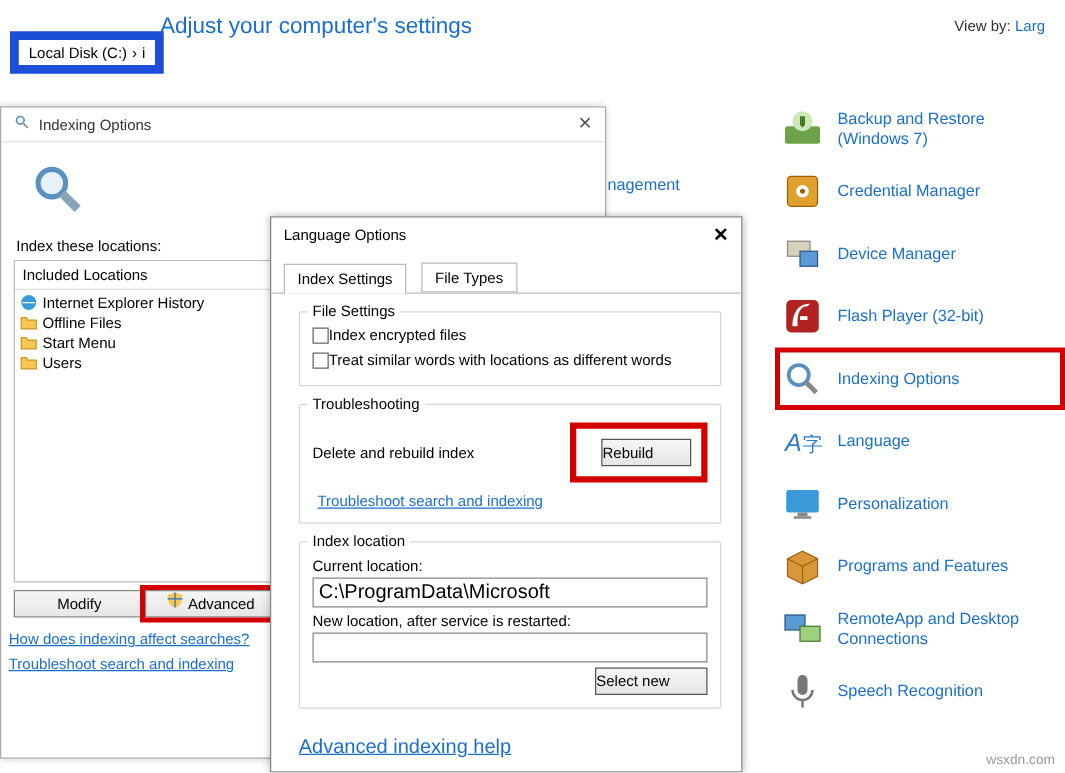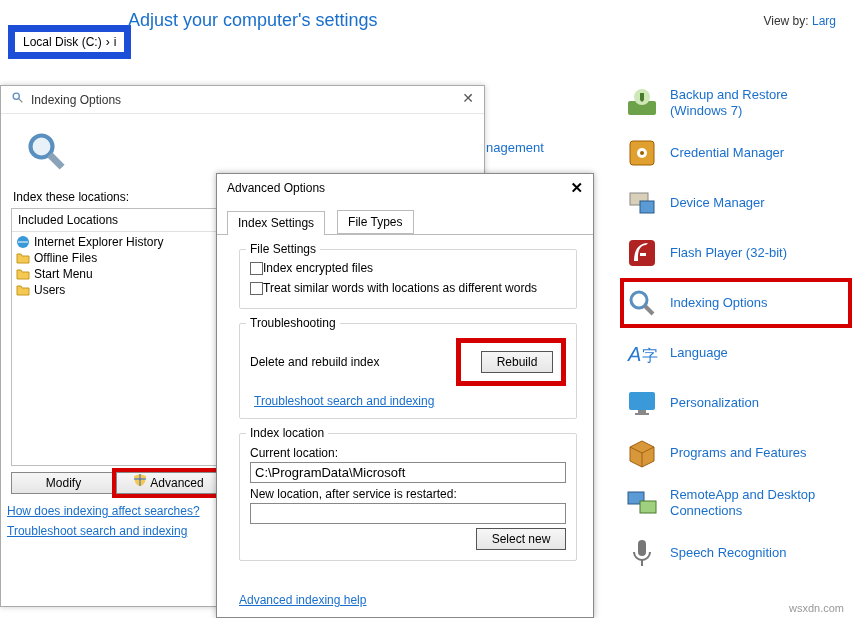--- a/index.html
+++ b/index.html
@@ -56,30 +56,30 @@
     .tabs { display: flex; padding: 8px 10px 0 10px; border-bottom: 1px solid #bbb; gap: 12px; }
     .tab { padding: 4px 10px; border: 1px solid #bbb; border-bottom: none; background: #fff; font-size: 12px; position: relative; top: 1px; }
     .tab.inactive { background: #fff; border-bottom: 1px solid #bbb; top: 0; }
 
     .group { margin: 14px 16px 4px 22px; border: 1px solid #d6d6d6; padding: 8px 10px 10px 10px; position: relative; border-radius: 2px; }
     .group-title { position: absolute; top: -8px; left: 6px; background: #fff; padding: 0 4px; font-size: 12px; color: #000; }
     .chk-row { display: flex; align-items: center; gap: 0; font-size: 12px; padding: 3px 0; }
     .chk { width: 13px; height: 13px; border: 1px solid #666; background: #fff; }
 
     .trouble-row { display: flex; justify-content: space-between; align-items: center; font-size: 12px; padding: 6px 0 0 0; }
-    .rebuild-btn { width: 72px; height: 22px; border: 1px solid #555; background: linear-gradient(#f6f6f6,#e6e6e6); font-size: 12px; text-align: center; line-height: 20px; margin-left: 12px; }
+    .rebuild-btn { width: 72px; height: 22px; border: 1px solid #555; background: linear-gradient(#f6f6f6,#e6e6e6); font-size: 12px; text-align: left; line-height: 20px; margin-left: 12px; }
     .rebuild-hl { border: 5px solid #d40000; padding: 8px; display: inline-block; }
 
     .adv-link { color: #1a6fcc; font-size: 12px; text-decoration: underline; display: block; padding: 8px 0 0 4px; }
 
     .loc-label { font-size: 12px; padding: 4px 0 2px 0; }
-    .txt-input { width: 100%; border: 1px solid #888; padding: 2px 4px; font-size: 13px; background: #fff; }
+    .txt-input { width: 100%; border: 1px solid #888; padding: 2px 4px; font-size: 16px; background: #fff; }
     .selectnew-row { display: flex; justify-content: flex-end; padding-top: 4px; }
 
-    .adv-bottom-link { position: absolute; bottom: 10px; left: 22px; color: #1a6fcc; font-size: 12px; text-decoration: underline; }
+    .adv-bottom-link { position: absolute; bottom: 10px; left: 22px; color: #1a6fcc; font-size: 16px; text-decoration: underline; }
 
     .frag-text { position: absolute; top: 140px; left: 486px; color: #1a6fcc; font-size: 13px; }
 
     .watermark { position: absolute; bottom: 4px; right: 8px; font-size: 11px; color: #999; }
   </style>
 </head>
 <body>
 
 <div class="breadcrumb-bar">
   <span>Local Disk (C:)</span>
@@ -252,21 +252,21 @@
     </div>
   </div>
   <div class="blue-links">
     <a>How does indexing affect searches?</a>
     <a>Troubleshoot search and indexing</a>
   </div>
 </div>
 
 <div class="win-adv">
   <div class="atitlebar">
-    <span class="atitle">Advanced Options</span>
+    <span class="atitle">Language Options</span>
     <span class="aclose">✕</span>
   </div>
   <div class="tabs">
     <div class="tab">Index Settings</div>
     <div class="tab inactive">File Types</div>
   </div>
 
   <div class="group">
     <div class="group-title">File Settings</div>
     <div class="chk-row">

